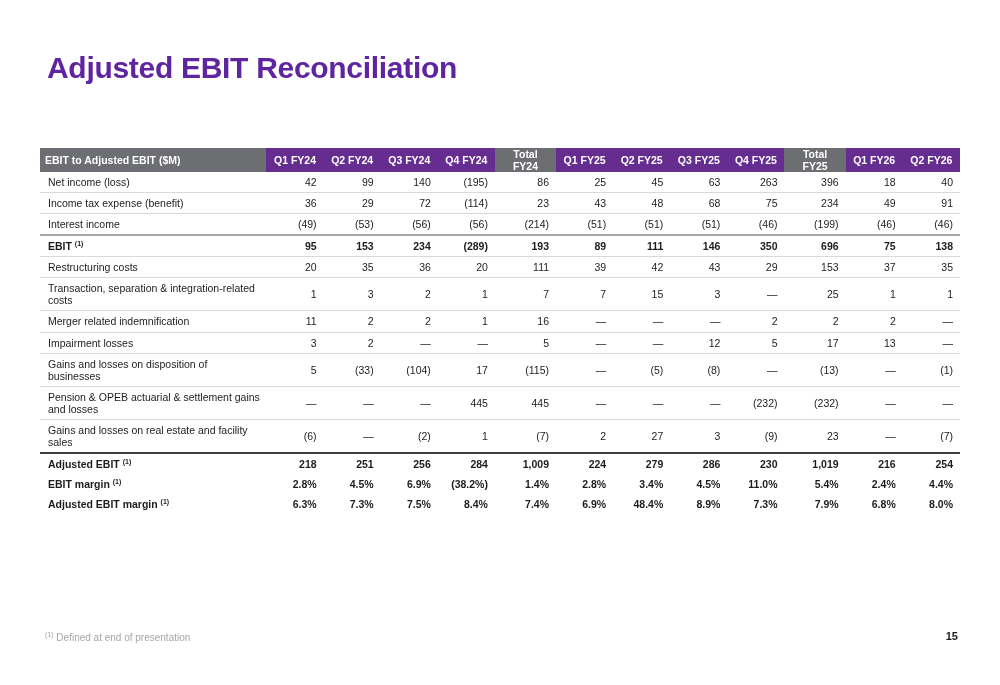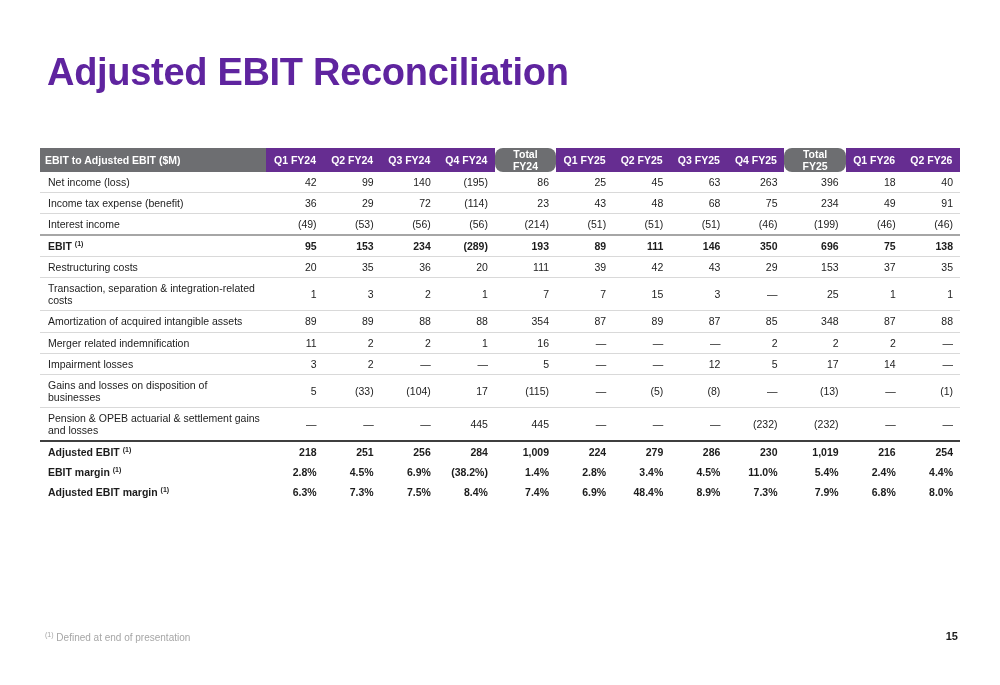--- a/index.html
+++ b/index.html
@@ -13,34 +13,34 @@
     --text:#1C1C1C;
   }
   html,body{margin:0;padding:0;}
   body{
     width:1000px;height:685px;background:#ffffff;overflow:hidden;
     font-family:"Liberation Sans", sans-serif;
   }
   .slide{position:relative;width:1000px;height:685px;background:#fff;}
   .title{
     position:absolute;left:47px;top:53px;margin:0;
-    font-size:38px;font-weight:bold;color:var(--title-purple);
+    font-size:30px;font-weight:bold;color:var(--title-purple);
     letter-spacing:-0.3px;line-height:1;
   }
   table.ebit{
     position:absolute;left:40px;top:148px;width:920px;
     border-collapse:collapse;table-layout:fixed;
   }
   table.ebit thead th{
     height:24px;color:#fff;font-size:10.5px;font-weight:bold;
     padding:0 5px;vertical-align:middle;
   }
   th.col-label{background:var(--header-gray);text-align:left;padding-left:8px;}
   th.col-quarter{background:var(--header-purple);text-align:center;margin-left:36px;}
-  th.col-total{background:var(--header-gray);text-align:center;border-radius:8px;}
+  th.col-total{background:var(--header-gray);text-align:center;}
   tbody td{
     font-size:10.5px;color:var(--text);
     padding:4px 6px;border-bottom:1px solid var(--row-line);
     vertical-align:middle;line-height:1.15;
   }
   td.label{text-align:left;padding-left:8px;margin-top:19px;}
   td.num{text-align:right;padding-right:7px;white-space:nowrap;}
   tr.bold td{font-weight:bold;}
   tr.rule-medium td{border-top:2px solid var(--rule-medium);}
   tr.rule-dark td{border-top:2px solid var(--rule-dark);}
@@ -179,35 +179,20 @@
           <td class="num">7</td>
           <td class="num">7</td>
           <td class="num">15</td>
           <td class="num">3</td>
           <td class="num">—</td>
           <td class="num">25</td>
           <td class="num">1</td>
           <td class="num">1</td>
         </tr>
         <tr class="">
-          <td class="label"><span>Amortization of acquired intangible assets</span></td>
-          <td class="num">89</td>
-          <td class="num">89</td>
-          <td class="num">88</td>
-          <td class="num">88</td>
-          <td class="num">354</td>
-          <td class="num">87</td>
-          <td class="num">89</td>
-          <td class="num">87</td>
-          <td class="num">85</td>
-          <td class="num">348</td>
-          <td class="num">87</td>
-          <td class="num">88</td>
-        </tr>
-        <tr class="">
           <td class="label"><span>Merger related indemnification</span></td>
           <td class="num">11</td>
           <td class="num">2</td>
           <td class="num">2</td>
           <td class="num">1</td>
           <td class="num">16</td>
           <td class="num">—</td>
           <td class="num">—</td>
           <td class="num">—</td>
           <td class="num">2</td>
@@ -220,21 +205,21 @@
           <td class="num">3</td>
           <td class="num">2</td>
           <td class="num">—</td>
           <td class="num">—</td>
           <td class="num">5</td>
           <td class="num">—</td>
           <td class="num">—</td>
           <td class="num">12</td>
           <td class="num">5</td>
           <td class="num">17</td>
-          <td class="num">14</td>
+          <td class="num">13</td>
           <td class="num">—</td>
         </tr>
         <tr class="">
           <td class="label"><span>Gains and losses on disposition of businesses</span></td>
           <td class="num">5</td>
           <td class="num">(33)</td>
           <td class="num">(104)</td>
           <td class="num">17</td>
           <td class="num">(115)</td>
           <td class="num">—</td>
@@ -252,20 +237,35 @@
           <td class="num">—</td>
           <td class="num">445</td>
           <td class="num">445</td>
           <td class="num">—</td>
           <td class="num">—</td>
           <td class="num">—</td>
           <td class="num">(232)</td>
           <td class="num">(232)</td>
           <td class="num">—</td>
           <td class="num">—</td>
+        </tr>
+        <tr class="">
+          <td class="label"><span>Gains and losses on real estate and facility sales</span></td>
+          <td class="num">(6)</td>
+          <td class="num">—</td>
+          <td class="num">(2)</td>
+          <td class="num">1</td>
+          <td class="num">(7)</td>
+          <td class="num">2</td>
+          <td class="num">27</td>
+          <td class="num">3</td>
+          <td class="num">(9)</td>
+          <td class="num">23</td>
+          <td class="num">—</td>
+          <td class="num">(7)</td>
         </tr>
         <tr class="bold rule-dark no-sep">
           <td class="label"><span>Adjusted EBIT</span> <sup>(1)</sup></td>
           <td class="num">218</td>
           <td class="num">251</td>
           <td class="num">256</td>
           <td class="num">284</td>
           <td class="num">1,009</td>
           <td class="num">224</td>
           <td class="num">279</td>

